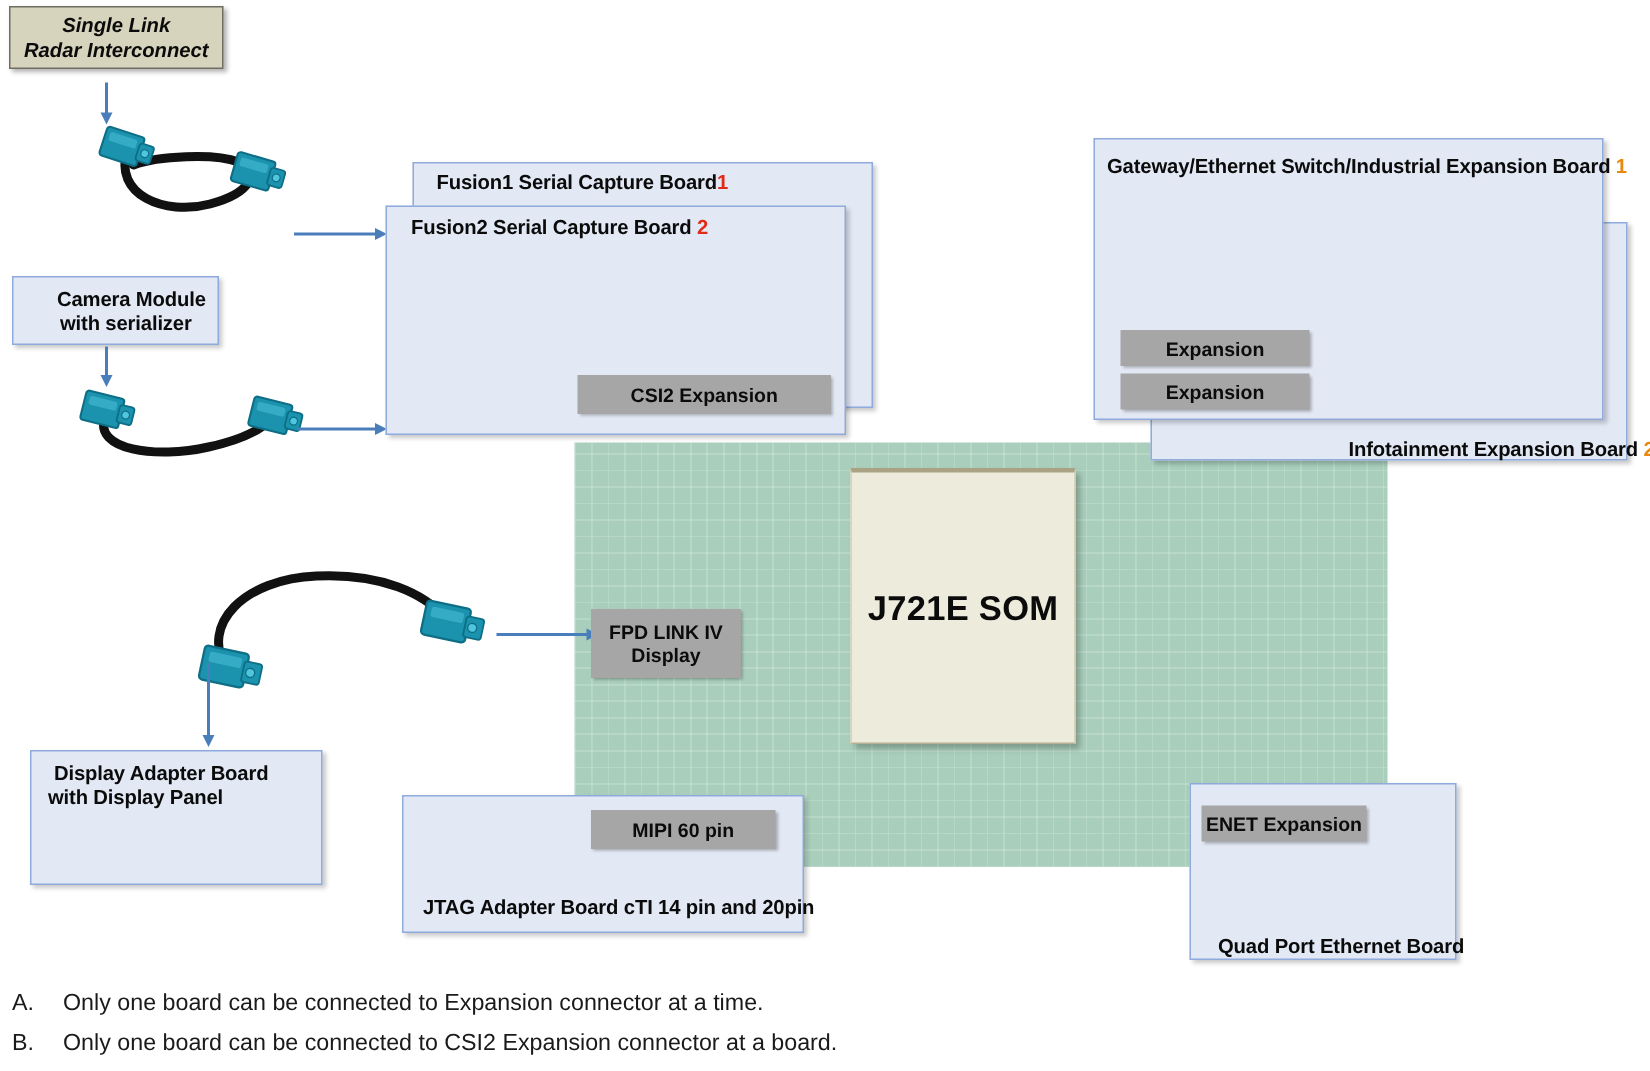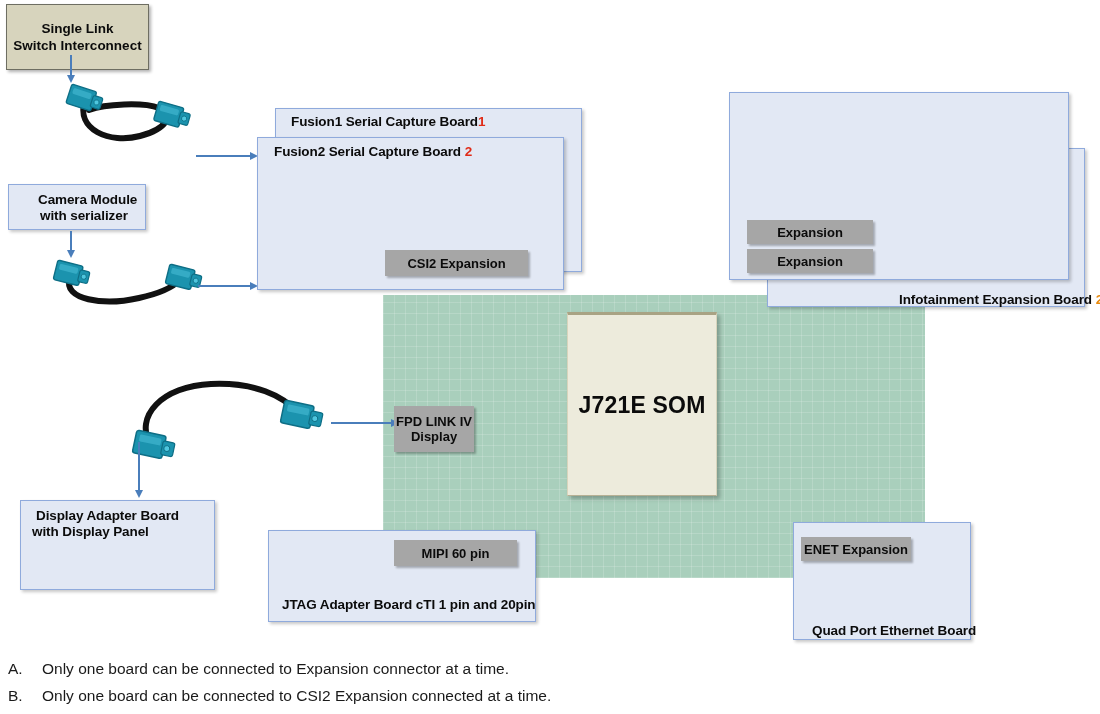--- a/index.html
+++ b/index.html
@@ -189,24 +189,24 @@
 <body>
 
 <div id="canvas">
 
   <div class="green-board" style="left:383px; top:295px; width:542px; height:283px;"></div>
 
   <div class="som" style="left:567px; top:312px; width:150px; height:184px;">
     <span class="som-text">J721E SOM</span>
   </div>
 
-  <div class="tan-box" style="left:6px; top:4px; width:143px; height:66px;">
+  <div class="tan-box" style="left:6px; top:4px; width:143px; height:42px;font-style:italic;">
     <div>
       <div>Single Link</div>
-      <div>Switch Interconnect</div>
+      <div>Radar Interconnect</div>
     </div>
   </div>
 
   <div class="arrow-v" style="left:66px; top:55px; width:10px; height:28px;">
     <div class="shaft"></div>
       <div class="head"></div>
   </div>
 
   <svg class="cable" style="left:55px; top:78px;" width="155" height="70" viewBox="0 0 155 70">
     <path d="M30,22 C20,52 55,66 85,58 C112,51 120,36 104,30 C88,24 50,26 34,32" fill="none" stroke="#111111" stroke-width="6" stroke-linecap="round"></path>
@@ -266,29 +266,33 @@
   <div class="board-label" style="left:291px; top:114px;text-align:center;">
     <span>Fusion1 Serial Capture Board</span><span class="sup red">1</span>
   </div>
 
   <div class="board" style="left:257px; top:137px; width:307px; height:153px;"></div>
   <div class="board-label" style="left:274px; top:144px;">
     <span>Fusion2 Serial Capture Board</span>
     <span class="sup red">2</span>
   </div>
 
-  <div class="chip" style="left:385px; top:250px; width:143px; height:26px;">CSI2 Expansion</div>
+  <div class="chip" style="left:385px; top:250px; width:169px; height:26px;">CSI2 Expansion</div>
 
   <div class="board" style="left:767px; top:148px; width:318px; height:159px;"></div>
   <div class="board-label" style="left:899px; top:292px;">
     <span>Infotainment Expansion Board</span>
     <span class="sup orange">2</span>
   </div>
 
   <div class="board" style="left:729px; top:92px; width:340px; height:188px;"></div>
+  <div class="board-label" style="left:738px; top:103px;">
+    <span>Gateway/Ethernet Switch/Industrial Expansion Board</span>
+    <span class="sup orange">1</span>
+  </div>
 
   <div class="chip" style="left:747px; top:220px; width:126px; height:24px;">Expansion</div>
   <div class="chip" style="left:747px; top:249px; width:126px; height:24px;">Expansion</div>
 
   <svg class="cable" style="left:115px; top:374px;" width="210" height="90" viewBox="0 0 210 90">
     <path d="M36,72 C18,42 48,12 96,10 C140,8 168,22 182,38" fill="none" stroke="#111111" stroke-width="6" stroke-linecap="round"></path>
     <g transform="translate(22,56) rotate(12)">
       <rect x="0" y="0" width="30" height="23" rx="2.5" fill="#1B93AE" stroke="#0E6E85" stroke-width="1.5"></rect>
       <rect x="28" y="5" width="12" height="14" rx="2" fill="#1B93AE" stroke="#0E6E85" stroke-width="1.2"></rect>
       <circle cx="33" cy="12" r="3" fill="#4FC6DE" stroke="#0E6E85" stroke-width="0.9"></circle>
@@ -305,43 +309,43 @@
   <div class="arrow-h" style="left:331px; top:417px; width:68px; height:12px;">
     <div class="shaft"></div>
       <div class="head"></div>
   </div>
 
   <div class="arrow-v" style="left:134px; top:442px; width:10px; height:56px;">
     <div class="shaft"></div>
       <div class="head"></div>
   </div>
 
-  <div class="chip" style="left:394px; top:406px; width:80px; height:46px;">
+  <div class="chip" style="left:394px; top:406px; width:100px; height:46px;">
     <div>
       <div>FPD LINK IV</div>
       <div>Display</div>
     </div>
   </div>
 
   <div class="board" style="left:20px; top:500px; width:195px; height:90px;"></div>
   <div class="board-label" style="left:36px; top:508px;">Display Adapter Board</div>
   <div class="board-label" style="left:32px; top:524px;">with Display Panel</div>
 
   <div class="board" style="left:268px; top:530px; width:268px; height:92px;"></div>
   <div class="chip" style="left:394px; top:540px; width:123px; height:26px;">MIPI 60 pin</div>
-  <div class="board-label" style="left:282px; top:597px;">JTAG Adapter Board  cTI 1 pin and 20pin</div>
+  <div class="board-label" style="left:282px; top:597px;">JTAG Adapter Board  cTI 14 pin and 20pin</div>
 
   <div class="board" style="left:793px; top:522px; width:178px; height:118px;"></div>
   <div class="chip" style="left:801px; top:537px; width:110px; height:24px;">ENET Expansion</div>
   <div class="board-label" style="left:812px; top:623px;">Quad Port Ethernet Board</div>
 
   <div class="footnotes">
     <div class="footnote">
       <span class="fn-marker">A.</span>
       <span class="fn-text">Only one board can be connected to Expansion connector at a time.</span>
     </div>
     <div class="footnote">
       <span class="fn-marker">B.</span>
-      <span class="fn-text">Only one board can be connected to CSI2 Expansion connected at a time.</span>
+      <span class="fn-text">Only one board can be connected to CSI2 Expansion connector at a board.</span>
     </div>
   </div>
 
 </div>
 
 </body></html>

